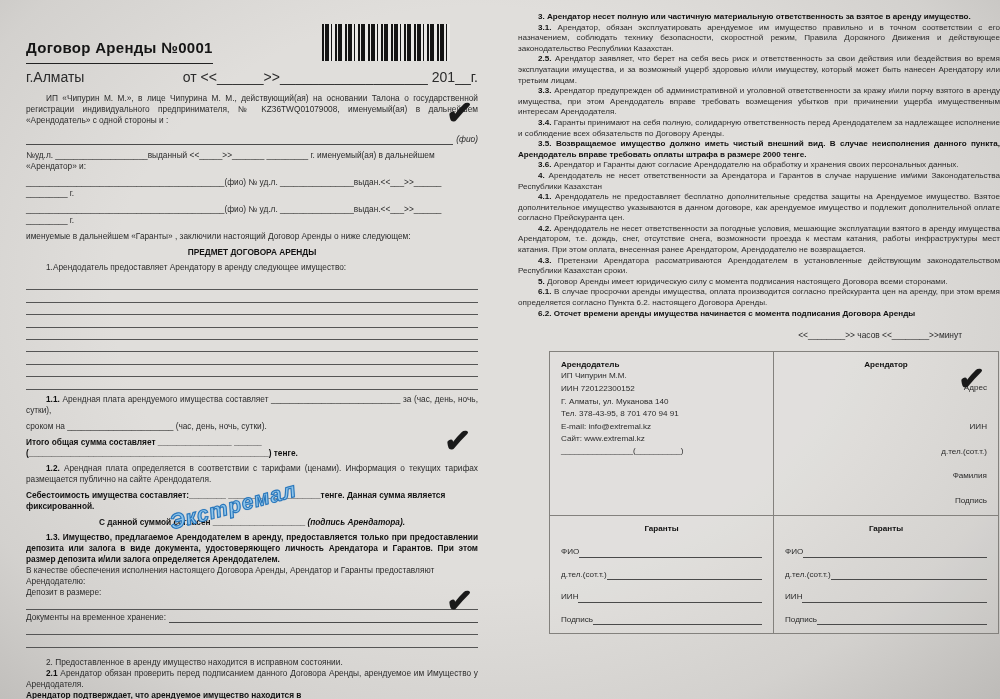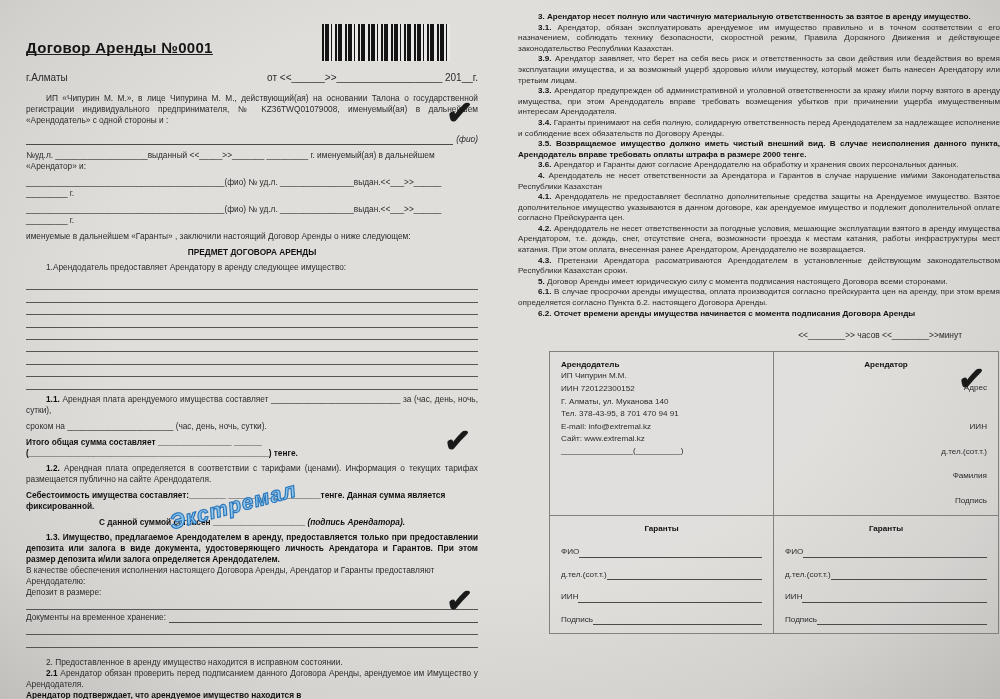--- a/index.html
+++ b/index.html
@@ -20,30 +20,30 @@
   .b{font-weight:bold;color:#111;}
   .i{font-style:italic;}
   .ctr{text-align:center;}
   .jst{text-align:justify;}
   .ind{text-indent:20px;}
   p{margin:0;}
 
   
   .doc-title{
     margin-top:26px;font-size:15px;font-weight:bold;color:#151515;
-    letter-spacing:.3px;display:inline-block;border-bottom:1.6px solid #222;padding-bottom:1px;
+    letter-spacing:.3px;display:inline-block;border-bottom:1.6px solid #222;padding-bottom:10px;
   }
   .barcode{
     position:absolute;left:296px;top:8px;width:128px;height:37px;
     background:repeating-linear-gradient(90deg,
       #141414 0 2px,#e9e8e6 2px 3px,#141414 3px 7px,#e9e8e6 7px 9px,
       #141414 9px 10px,#e9e8e6 10px 13px,#141414 13px 15px,#e9e8e6 15px 16px,
       #141414 16px 20px,#e9e8e6 20px 23px);
   }
-  .meta-row{display:flex;justify-content:space-between;margin-top:16px;font-size:10px;}
+  .meta-row{display:flex;justify-content:space-between;margin-top:8px;font-size:14px;}
   .intro{margin-top:10px;}
   .line-row{display:flex;align-items:flex-end;gap:3px;margin-top:8px;}
   .fline{flex:1;border-bottom:1px solid #4a4a4a;height:9px;}
   .small-gap{margin-top:5px;}
   .rules{margin-top:5px;}
   .rule{height:11.4px;border-bottom:1px solid #555;}
   .sec-head{margin-top:5px;font-weight:bold;color:#111;}
   .clause{margin-top:4px;}
   .watermark{
     position:absolute;left:168px;top:494px;
@@ -160,21 +160,21 @@
     <div class="ctr b">
       <span>исправном состоянии ____________________</span>
       <span class="i">(подпись Арендатора).</span>
     </div>
     
   </div>
 
   <div class="p2">
     <p class="jst ind b"><span>3.</span> <span>Арендатор несет полную или частичную материальную ответственность за взятое в аренду имущество.</span></p>
     <p class="jst ind"><b class="b">3.1.</b> <span>Арендатор, обязан эксплуатировать арендуемое им имущество правильно и в точном соответствии с его назначением, соблюдать  технику  безопасности, скоростной режим, Правила Дорожного  Движения и действующее законодательство Республики Казахстан.</span></p>
-    <p class="jst ind"><b class="b">3.9.</b> <span>Арендатор заявляет, что берет на себя весь риск и ответственность за свои действия или бездействия во время эксплуатации имущества, и за возможный ущерб здоровью и/или имуществу, который может быть нанесен Арендатору или третьим лицам.</span></p>
+    <p class="jst ind"><b class="b">2.5.</b> <span>Арендатор заявляет, что берет на себя весь риск и ответственность за свои действия или бездействия во время эксплуатации имущества, и за возможный ущерб здоровью и/или имуществу, который может быть нанесен Арендатору или третьим лицам.</span></p>
     <p class="jst ind"><b class="b">3.3.</b> <span>Арендатор предупрежден об административной и уголовной ответственности за кражу и\или порчу взятого в аренду имущества, при этом Арендодатель вправе требовать возмещения убытков при причинении ущерба имущественным интересам Арендодателя.</span></p>
     <p class="jst ind"><b class="b">3.4.</b> <span>Гаранты принимают на себя полную, солидарную ответственность перед Арендодателем за надлежащее исполнение и соблюдение всех обязательств по Договору Аренды.</span></p>
     <p class="jst ind b"><span>3.5.</span> <span>Возвращаемое имущество должно иметь чистый внешний вид. В случае неисполнения данного пункта, Арендодатель вправе требовать оплаты штрафа в размере 2000 тенге.</span></p>
     <p class="jst ind"><b class="b">3.6.</b> <span>Арендатор и Гаранты дают согласие Арендодателю на обработку и хранения своих персональных данных.</span></p>
     <p class="jst ind"><b class="b">4.</b> <span>Арендодатель  не  несет  ответственности  за  Арендатора  и  Гарантов  в  случае  нарушение  им\ими Законодательства Республики Казахстан</span></p>
     <p class="jst ind"><b class="b">4.1.</b> <span>Арендодатель не предоставляет бесплатно дополнительные средства защиты на Арендуемое имущество. Взятое дополнительное имущество указываются в данном договоре, как арендуемое имущество и подлежит дополнительной оплате согласно Прейскуранта цен.</span></p>
     <p class="jst ind"><b class="b">4.2.</b> <span>Арендодатель не несет ответственности за погодные условия, мешающие эксплуатации взятого в аренду имущества Арендатором, т.е. дождь, снег, отсутствие снега, возможности проезда к  местам  катания, работы инфраструктуры мест катания. При этом оплата, внесенная ранее Арендатором, Арендодателю не возвращается.</span></p>
     <p class="jst ind"><b class="b">4.3.</b> <span>Претензии Арендатора рассматриваются Арендодателем в установленные действующим законодательством Республики Казахстан сроки.</span></p>
     <p class="jst ind"><b class="b">5.</b> <span>Договор Аренды имеет юридическую силу с момента подписания настоящего Договора всеми сторонами.</span></p>
     <p class="jst ind"><b class="b">6.1.</b> <span>В случае просрочки аренды имущества, оплата производится согласно прейскуранта цен на аренду, при этом время определяется согласно Пункта 6.2. настоящего Договора Аренды.</span></p>

